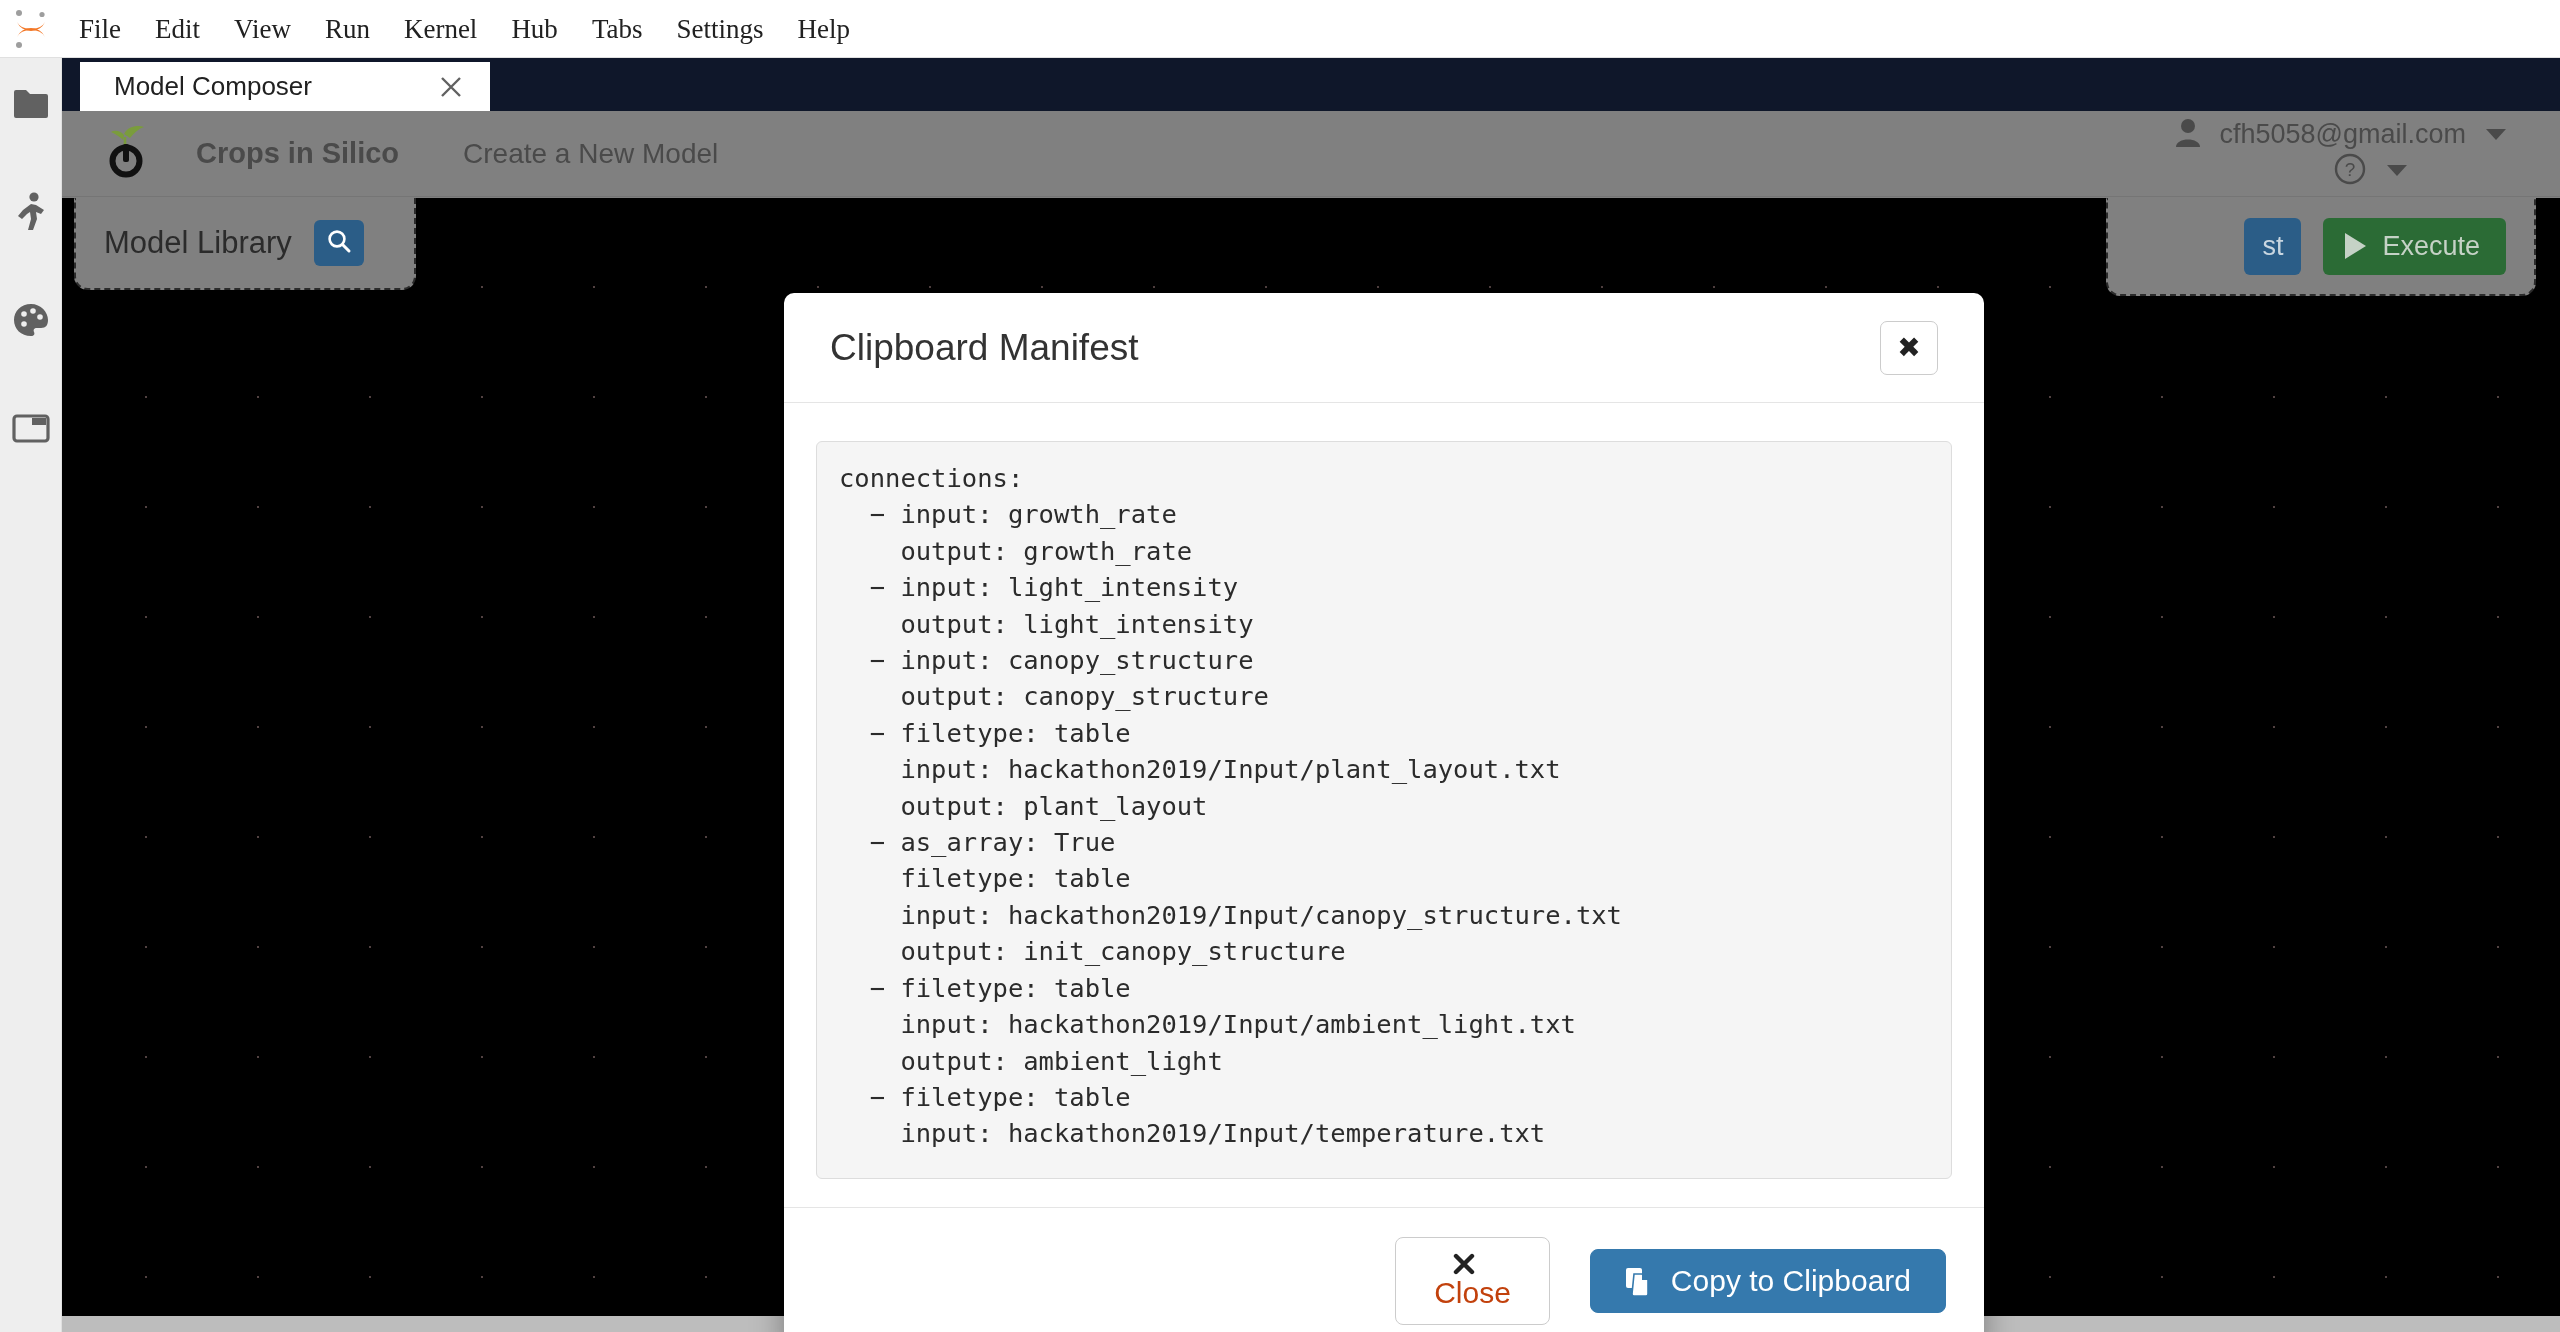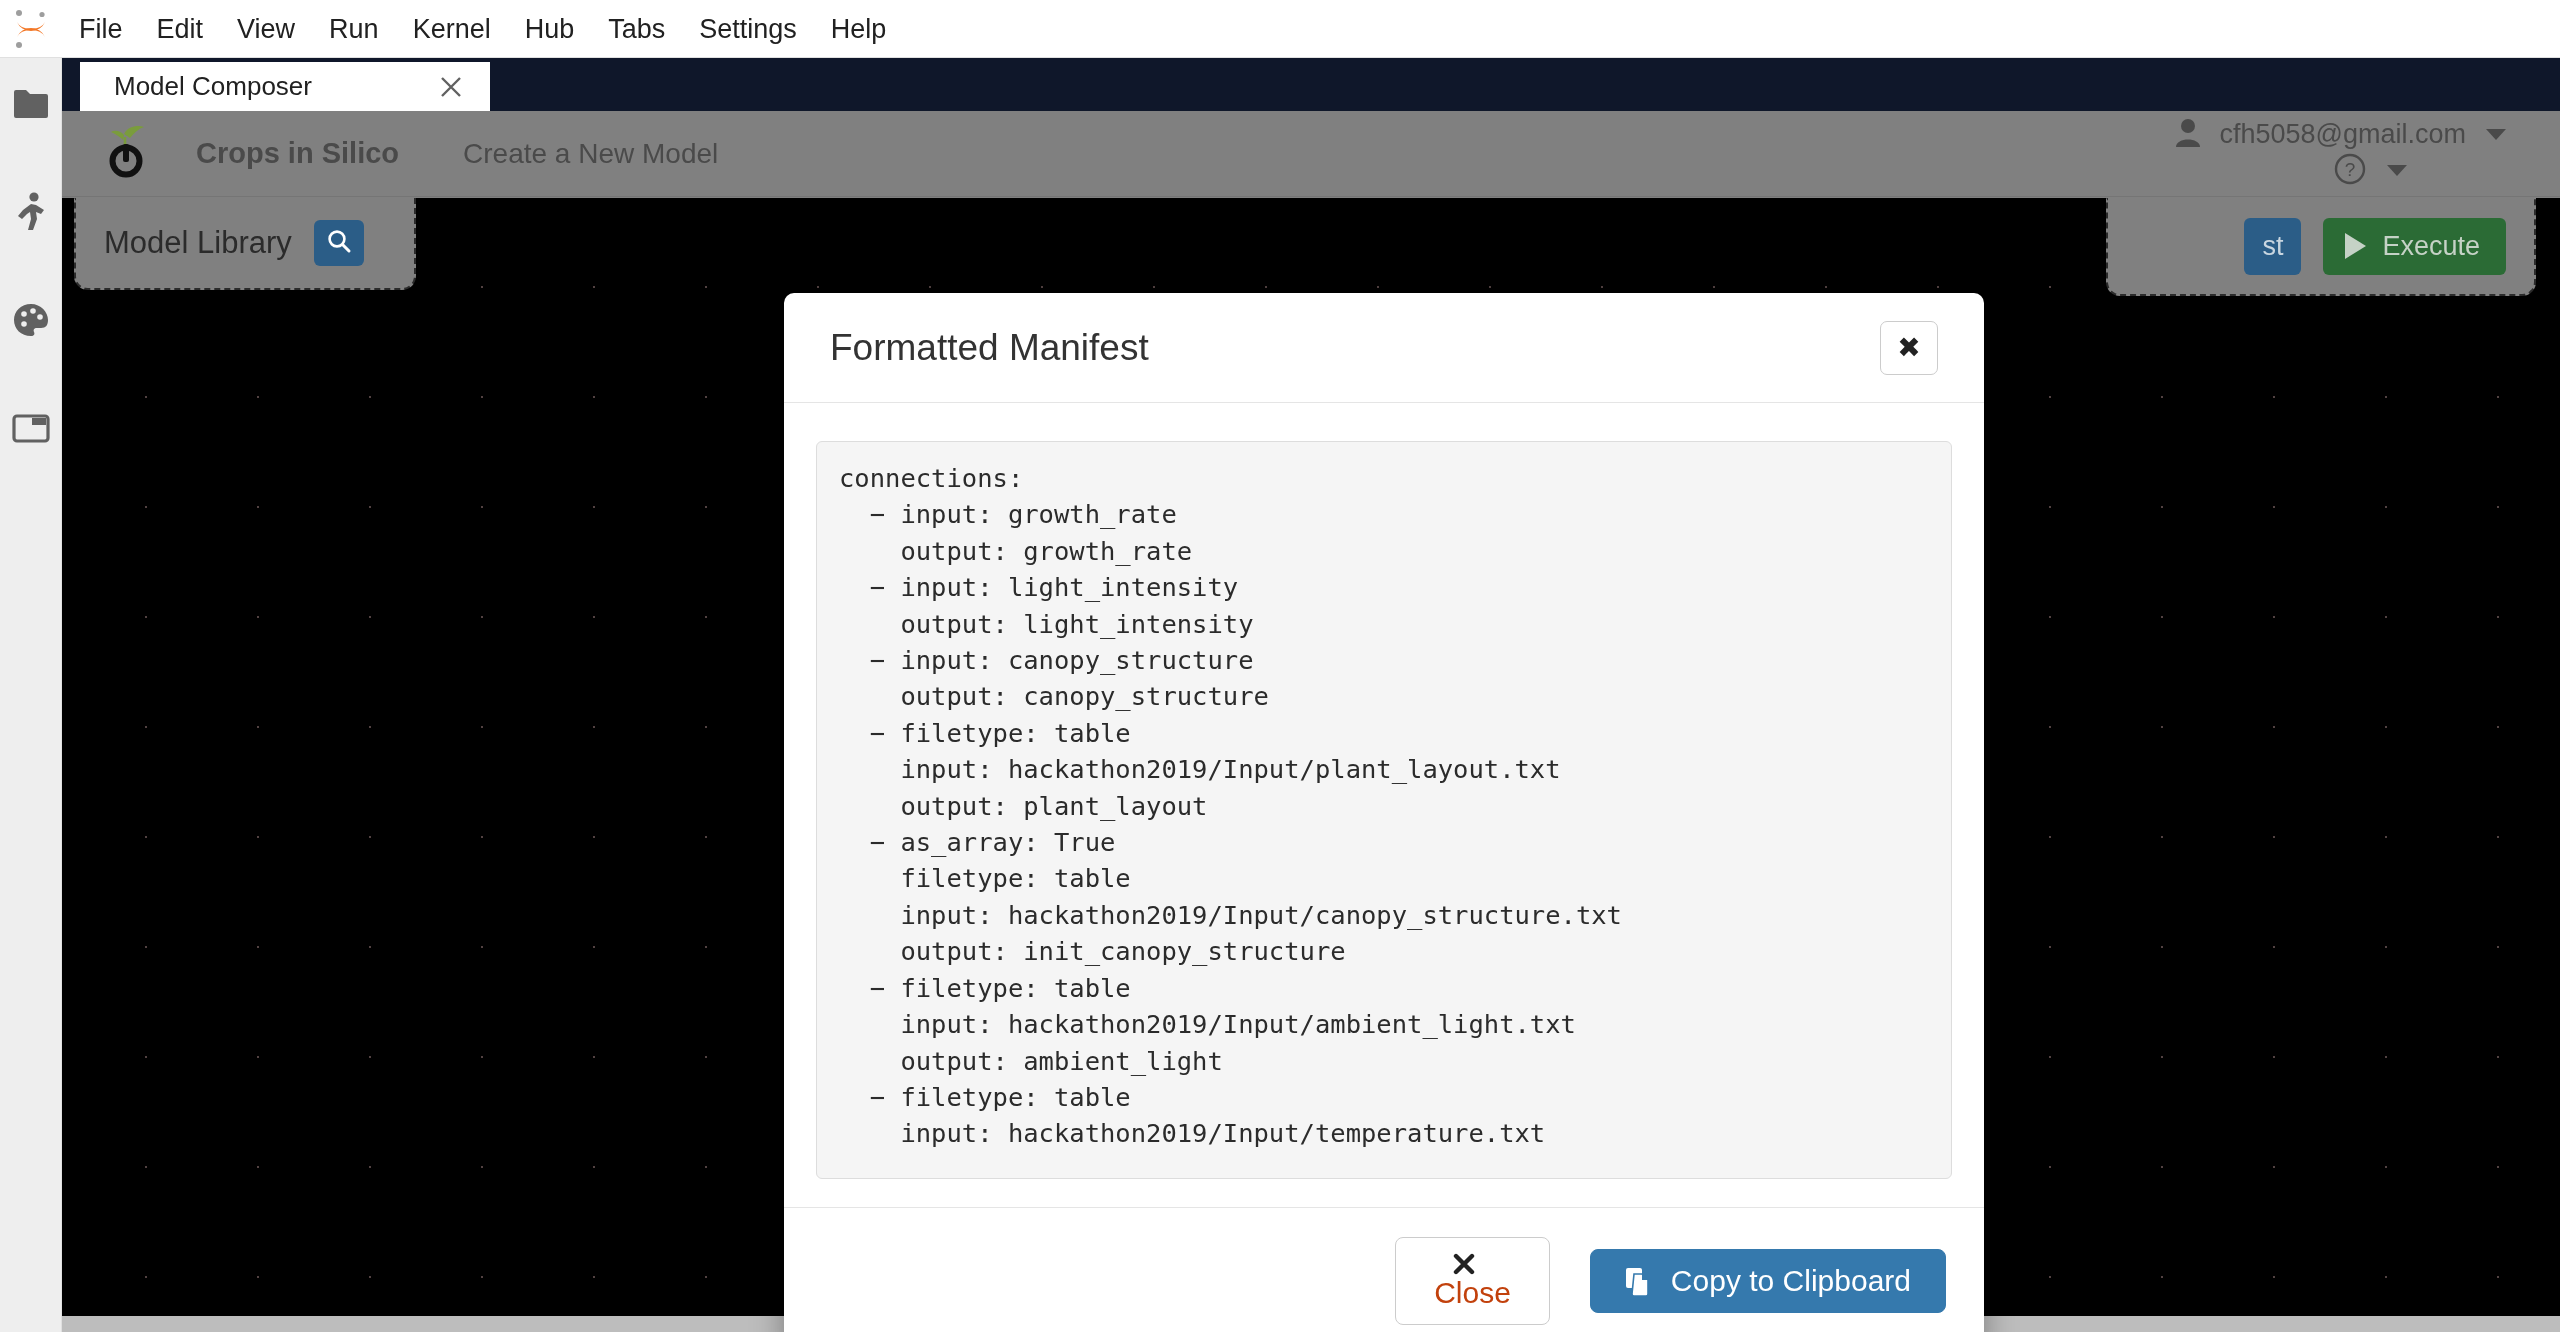--- a/index.html
+++ b/index.html
@@ -10,21 +10,21 @@
     background: #bdbdbd;
     font-family: "Liberation Sans", sans-serif;
   }
 
   
   #menubar {
     position: absolute; top: 0; left: 0;
     width: 2560px; height: 58px;
     background: #ffffff;
     border-bottom: 1px solid #e0e0e0;
-    display: flex; align-items: center;
+    display: flex; align-items: center; font-family: Liberation Serif, serif;
   }
   #jp-logo {
     width: 62px; height: 58px;
     display: flex; align-items: center; justify-content: center;
     flex: 0 0 auto;
   }
   .menu-item {
     font-size: 27px;
     color: #212121;
     padding: 0 17px;
@@ -420,21 +420,21 @@
           <span class="play-tri"></span>
           <span>Execute</span>
         </button>
       </div>
 
     </div>
 
     <div id="modal">
 
       <div id="modal-header">
-        <div id="modal-title">Formatted Manifest</div>
+        <div id="modal-title">Clipboard Manifest</div>
         <div id="modal-close">✖</div>
       </div>
 
       <div id="modal-body">
         <div id="manifest-box">
           <pre id="manifest-text">connections:
   − input: growth_rate
     output: growth_rate
   − input: light_intensity
     output: light_intensity

